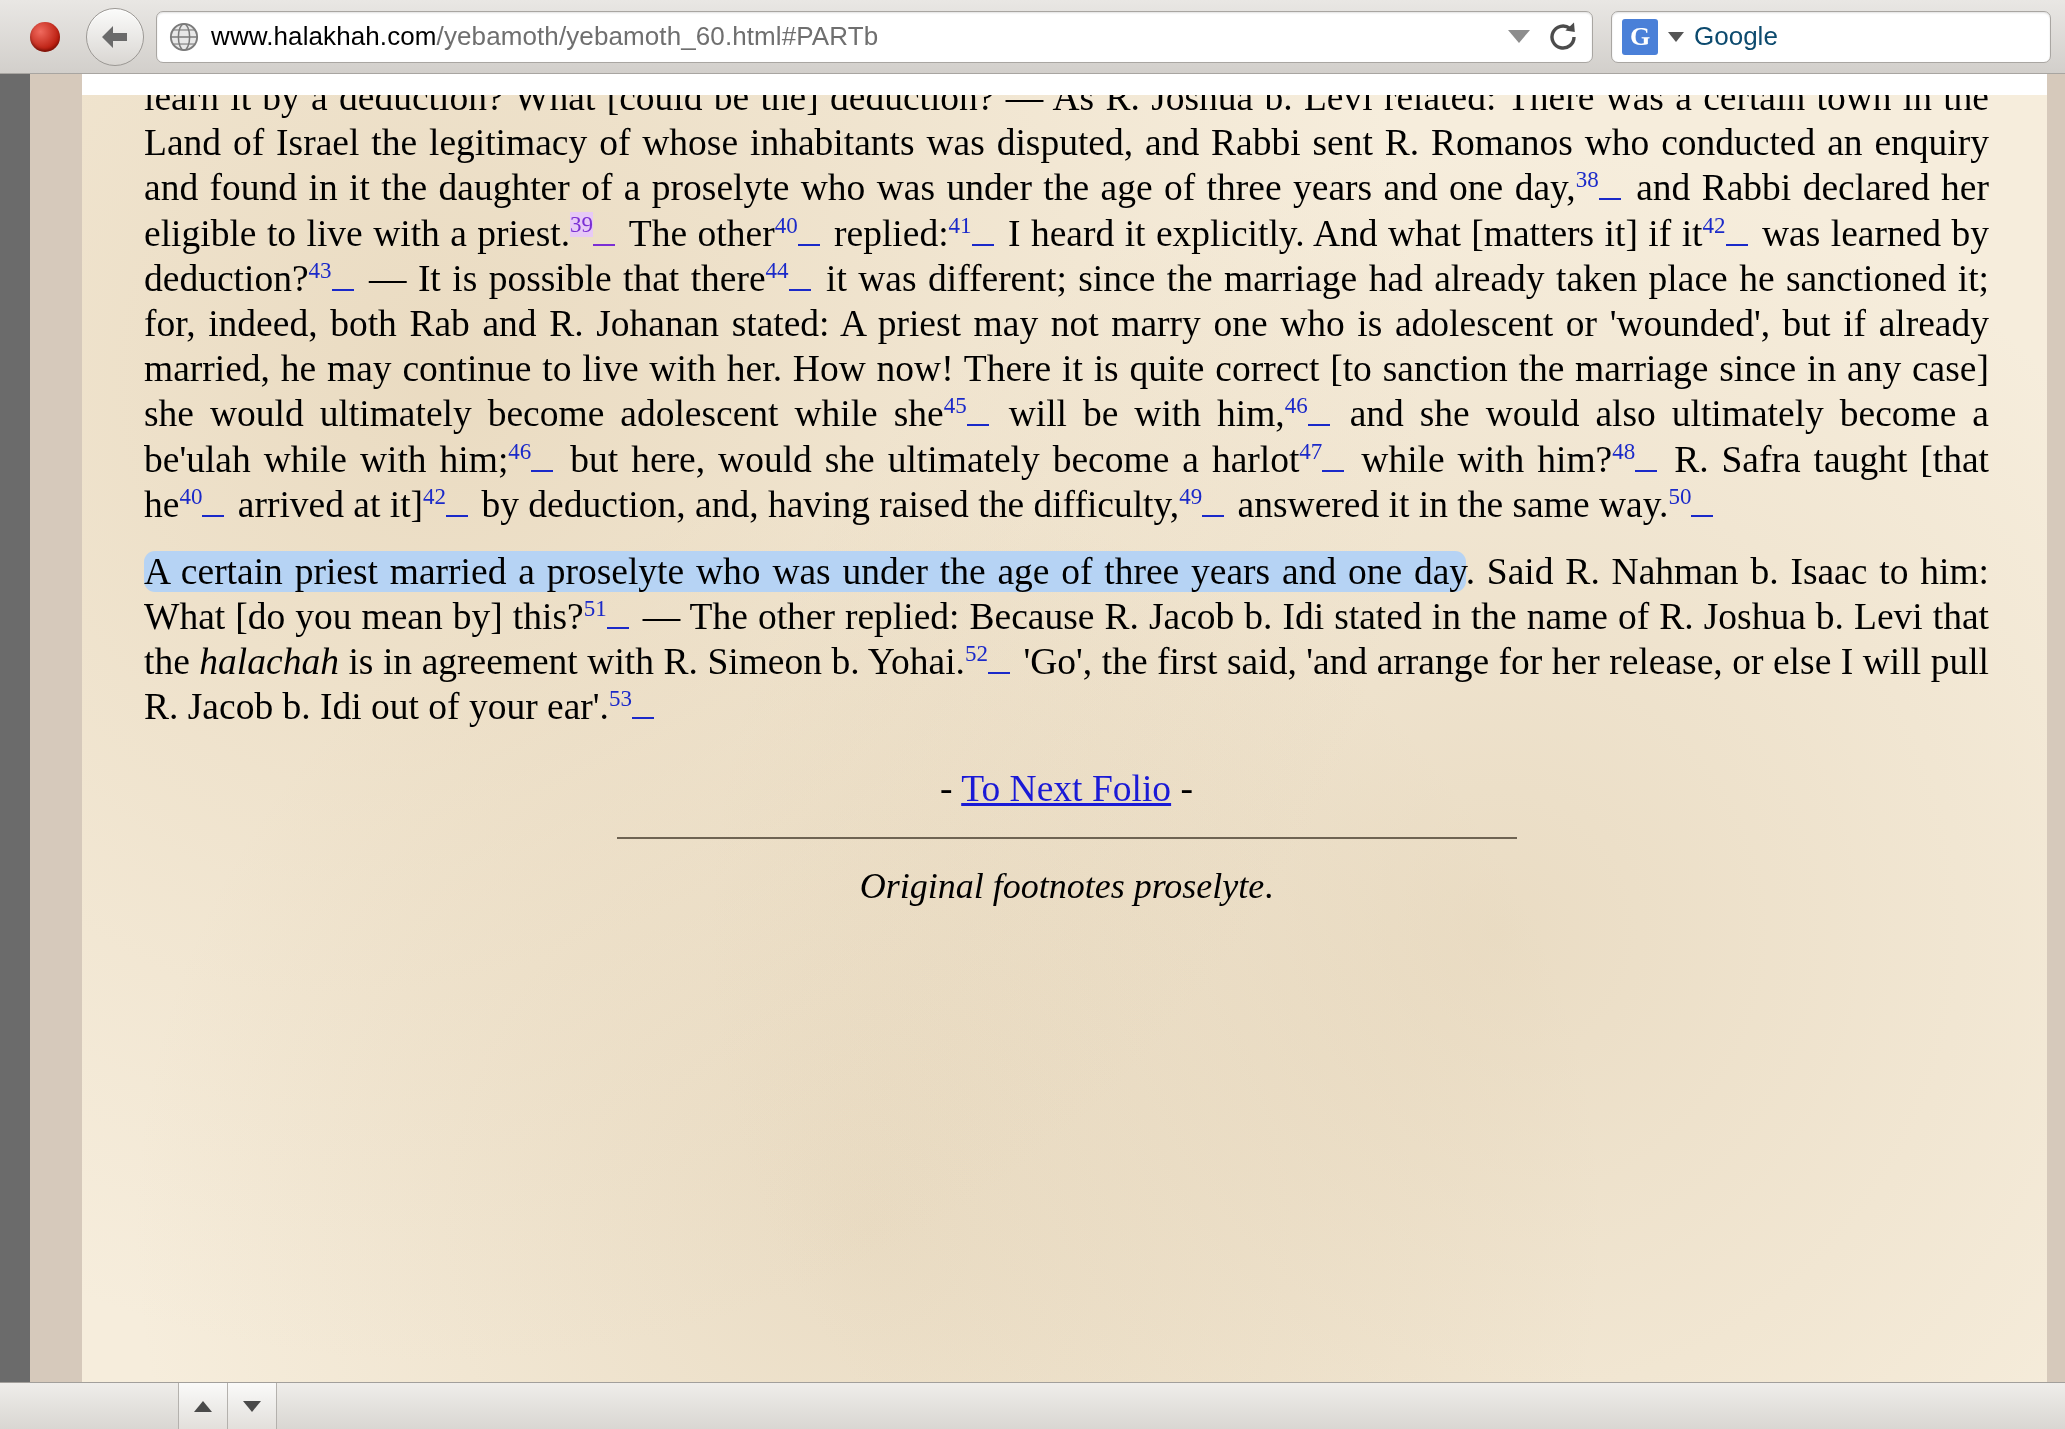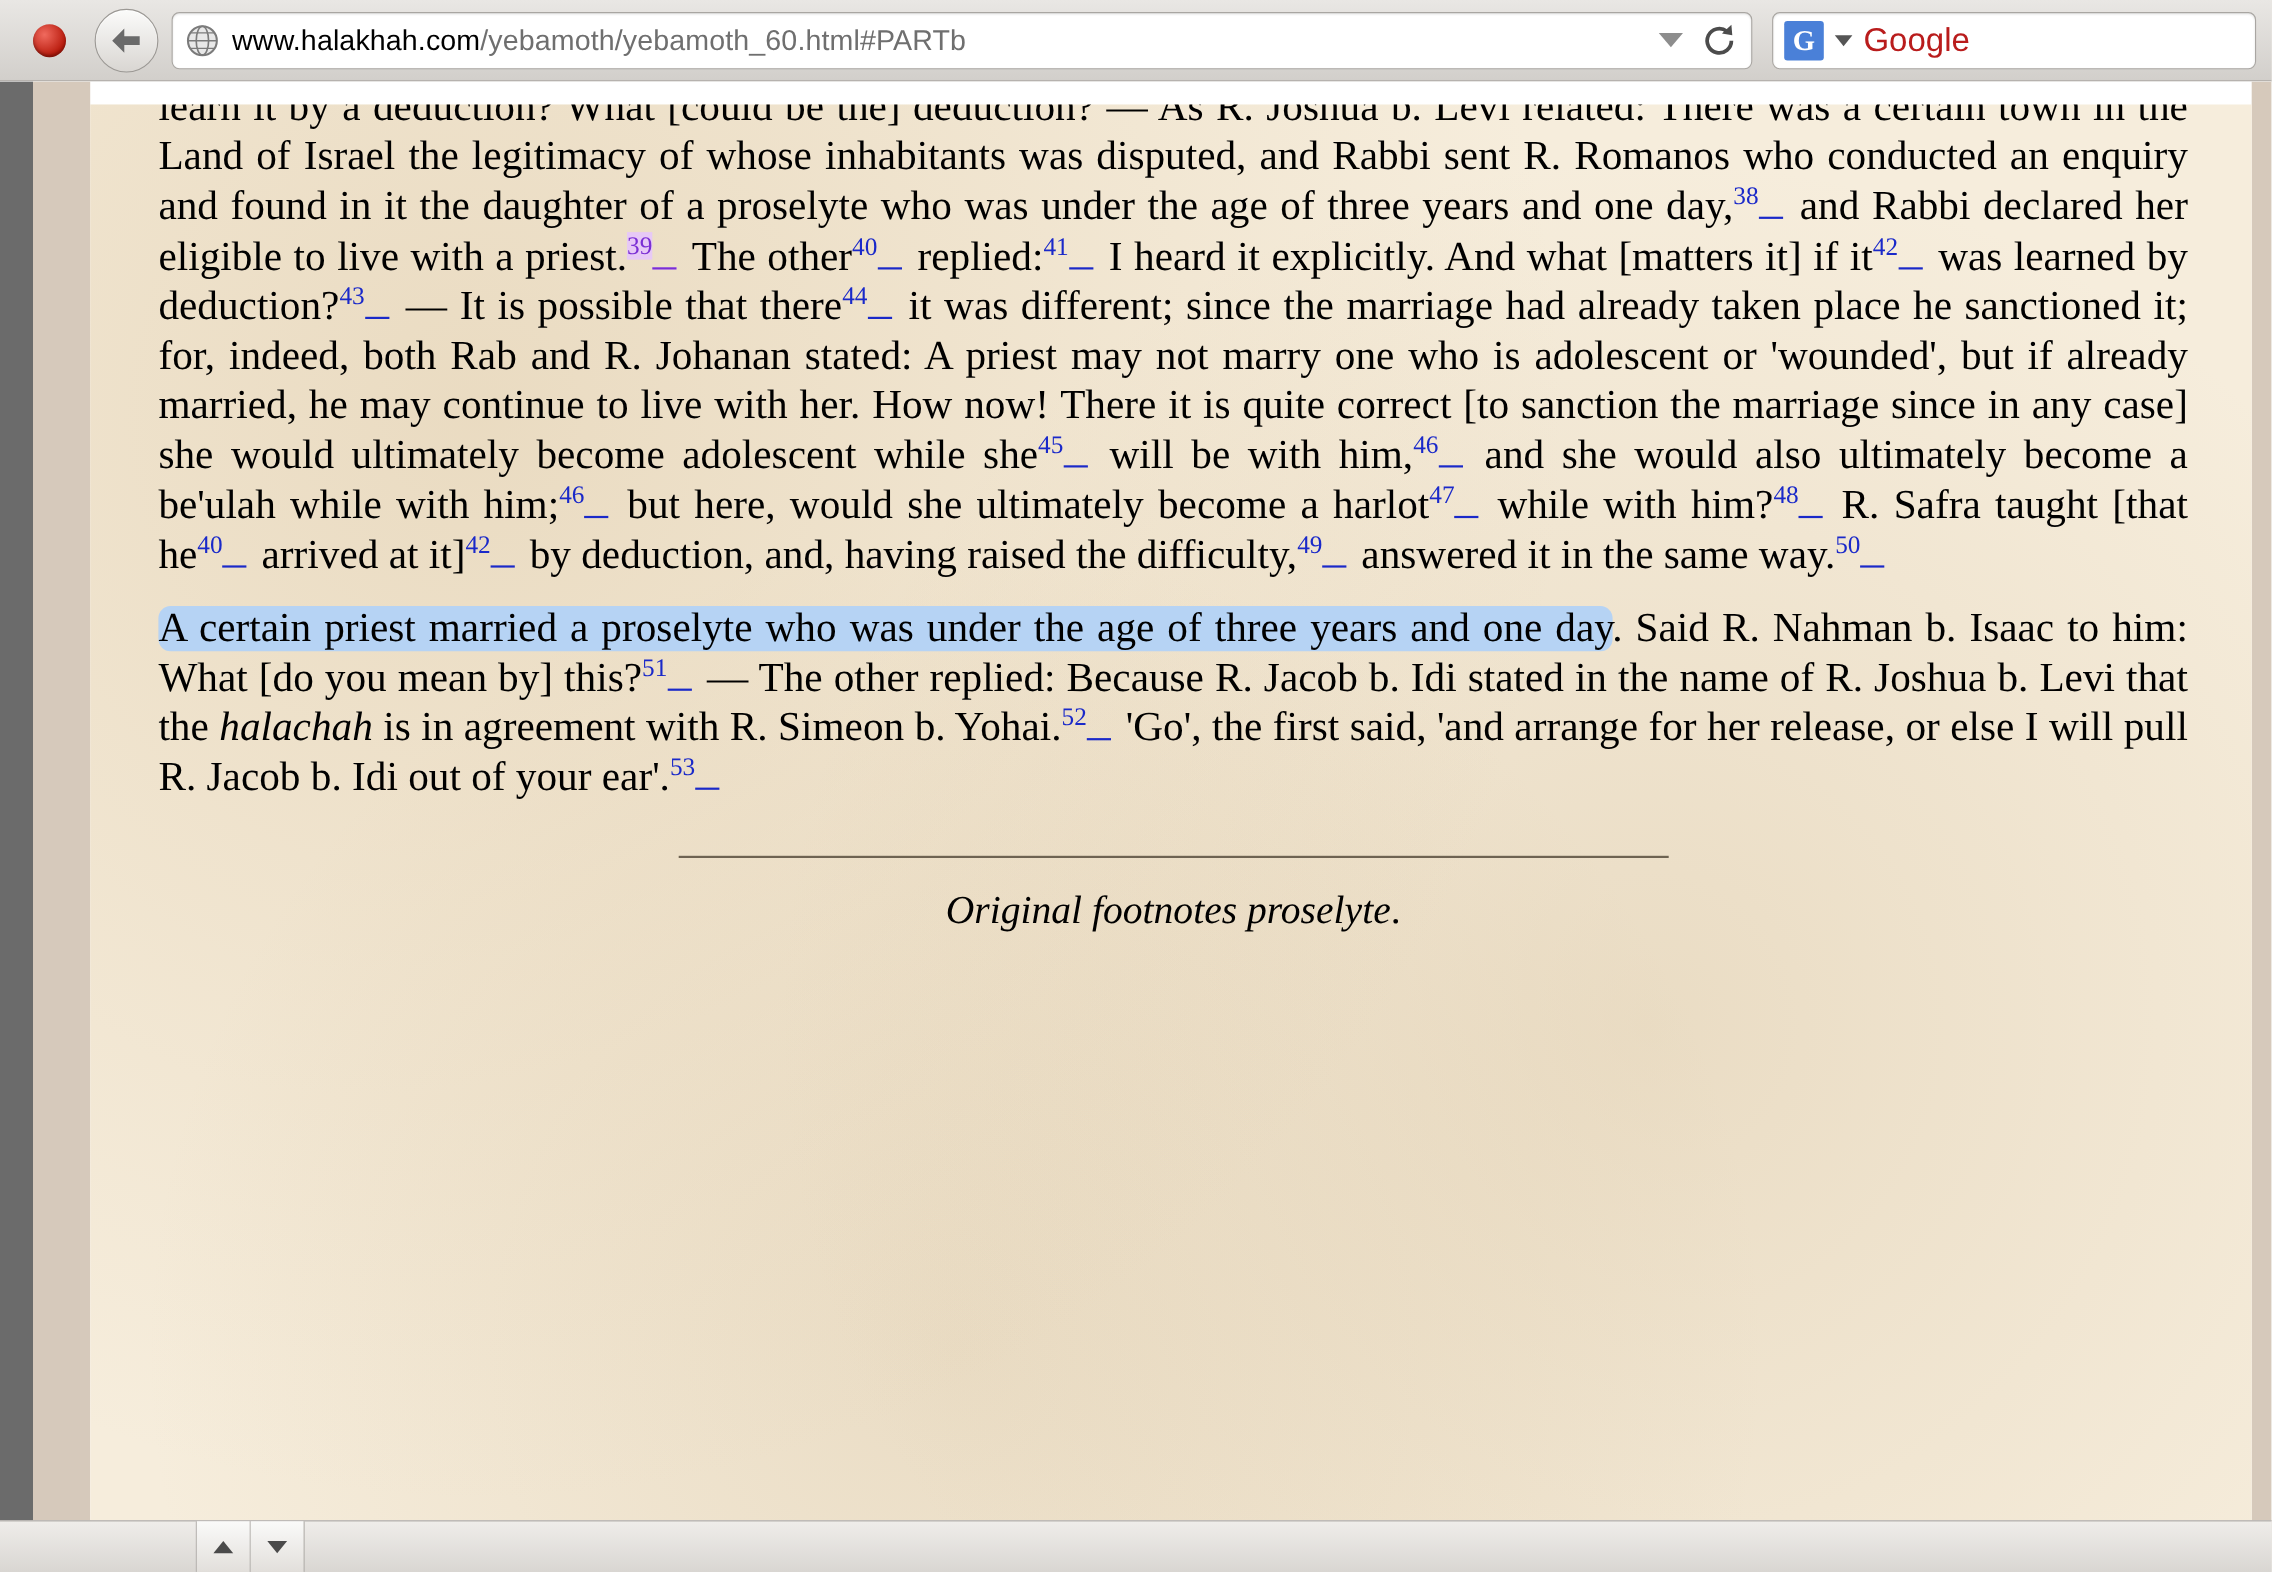--- a/index.html
+++ b/index.html
@@ -125,22 +125,22 @@
     border-radius: 3px;
     font-family: "Liberation Serif", serif;
   }
   .g-caret {
     width: 0; height: 0;
     border-left: 8px solid transparent;
     border-right: 8px solid transparent;
     border-top: 10px solid #555;
   }
   .search-text {
-    font-size: 30px;
-    color: #b91c1c;
+    font-size: 26px;
+    color: #0c4a6e;
   }
 
   
   .bookmarks {
     height: 56px;
     background: linear-gradient(#f1efec, #dedbd7);
     border-bottom: 1px solid #9e9b97;
     display: flex;
     align-items: center;
     padding: 0 12px;
@@ -353,20 +353,21 @@
 
         <p><span>learn it by a deduction? What [could be the] deduction? — As R. Joshua b. Levi related: There was a certain town in the Land of Israel the legitimacy of whose inhabitants was disputed, and Rabbi sent R. Romanos who conducted an enquiry and found in it the daughter of a proselyte who was under the age of three years and one day,</span><sup class="fn"><span>38</span></sup><span class="fn-underline"></span><span> and Rabbi declared her eligible to live with a priest.</span><sup class="fn" style="color:#7b2fd4;background:#e7c9f6"><span>39</span></sup><span class="fn-underline violet"></span><span> The other</span><sup class="fn"><span>40</span></sup><span class="fn-underline"></span><span> replied:</span><sup class="fn"><span>41</span></sup><span class="fn-underline"></span><span> I heard it explicitly. And what [matters it] if it</span><sup class="fn"><span>42</span></sup><span class="fn-underline"></span><span> was learned by deduction?</span><sup class="fn"><span>43</span></sup><span class="fn-underline"></span><span> — It is possible that there</span><sup class="fn"><span>44</span></sup><span class="fn-underline"></span><span> it was different; since the marriage had already taken place he sanctioned it; for, indeed, both Rab and R. Johanan stated: A priest may not marry one who is adolescent or 'wounded', but if already married, he may continue to live with her. How now! There it is quite correct [to sanction the marriage since in any case] she would ultimately become adolescent while she</span><sup class="fn"><span>45</span></sup><span class="fn-underline"></span><span> will be with him,</span><sup class="fn"><span>46</span></sup><span class="fn-underline"></span><span> and she would also ultimately become a be'ulah while with him;</span><sup class="fn"><span>46</span></sup><span class="fn-underline"></span><span> but here, would she ultimately become a harlot</span><sup class="fn"><span>47</span></sup><span class="fn-underline"></span><span> while with him?</span><sup class="fn"><span>48</span></sup><span class="fn-underline"></span><span> R. Safra taught [that he</span><sup class="fn"><span>40</span></sup><span class="fn-underline"></span><span> arrived at it]</span><sup class="fn"><span>42</span></sup><span class="fn-underline"></span><span> by deduction, and, having raised the difficulty,</span><sup class="fn"><span>49</span></sup><span class="fn-underline"></span><span> answered it in the same way.</span><sup class="fn"><span>50</span></sup><span class="fn-underline"></span></p>
 
         <div class="para-gap"></div>
 
         <p><span class="hl">A certain priest married a proselyte who was under the age of three years and one day</span><span>. Said R. Nahman b. Isaac to him: What [do you mean by] this?</span><sup class="fn"><span>51</span></sup><span class="fn-underline"></span><span> — The other replied: Because R. Jacob b. Idi stated in the name of R. Joshua b. Levi that the </span><em>halachah</em><span> is in agreement with R. Simeon b. Yohai.</span><sup class="fn"><span>52</span></sup><span class="fn-underline"></span><span> 'Go', the first said, 'and arrange for her release, or else I will pull R. Jacob b. Idi out of your ear'.</span><sup class="fn"><span>53</span></sup><span class="fn-underline"></span></p>
 
         <div class="para-gap"></div>
 
 
+        <div class="next-folio-line"><span>- </span><a href="#">To Next Folio</a><span> -</span></div>
 
         <div class="rule"></div>
 
         <div class="footnote-note"><span>Original footnotes proselyte</span><span class="dotend">.</span></div>
       </div>
     </div>
 
     <div class="right-gutter-tan"></div>
   </div>
 

